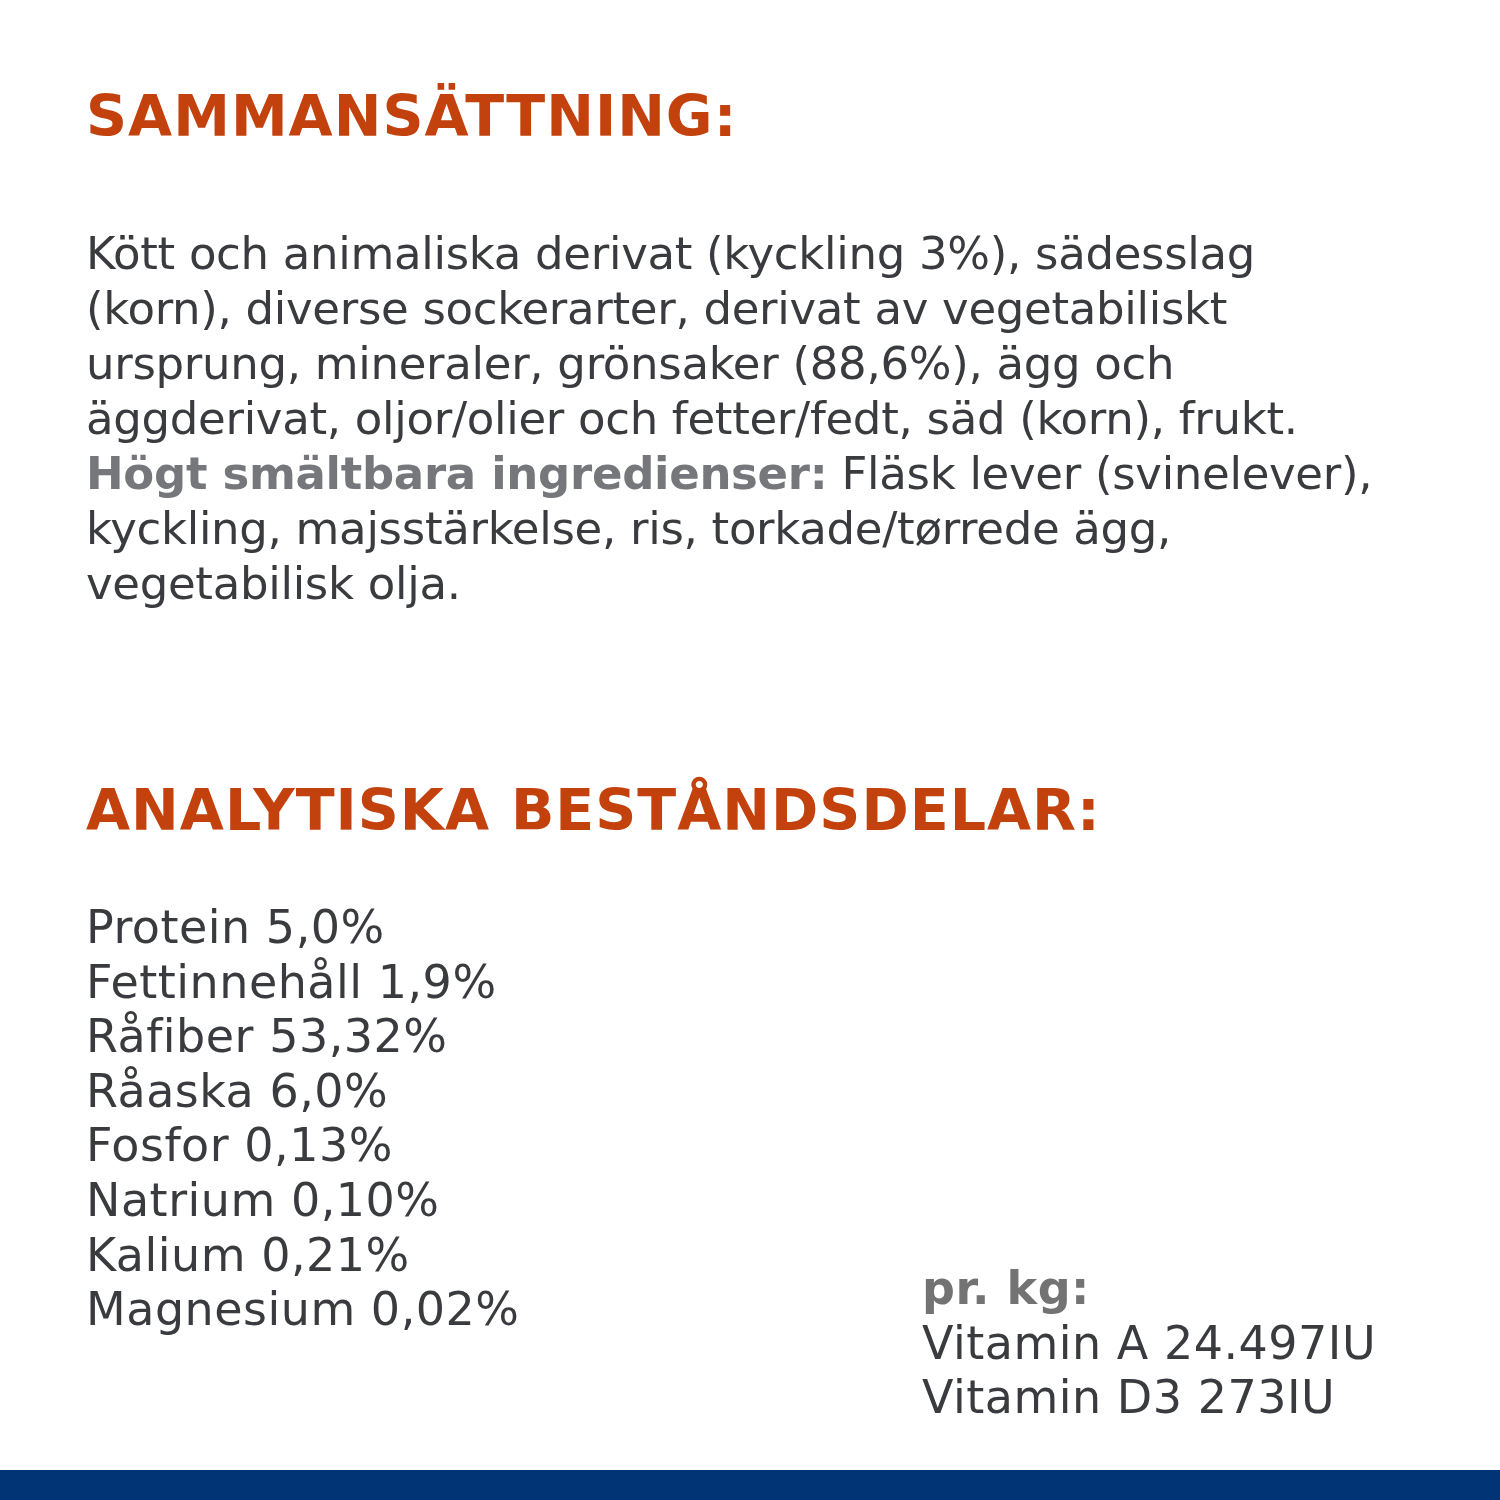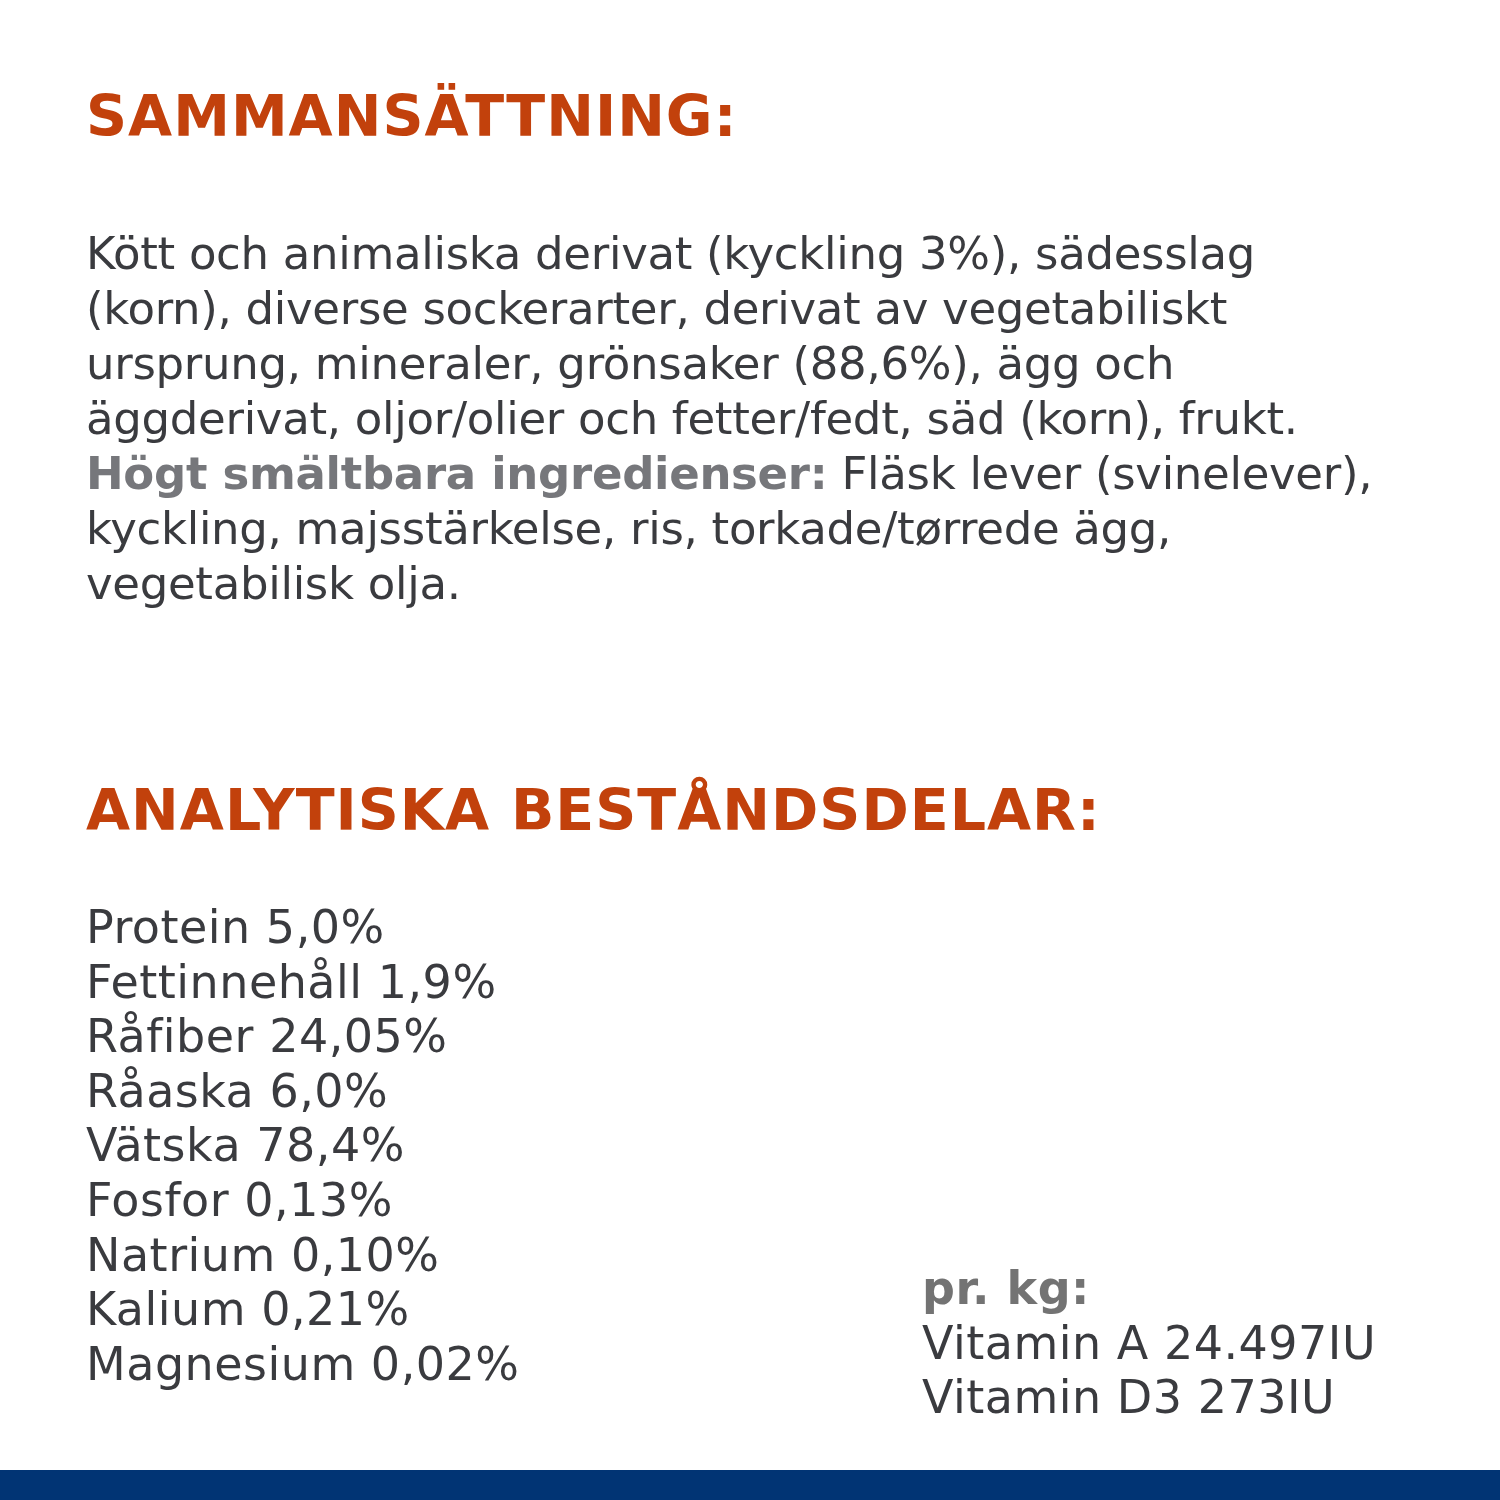--- a/index.html
+++ b/index.html
@@ -100,23 +100,22 @@
   <span class="line"><span class="bold-label">Högt smältbara ingredienser:</span><span> Fläsk lever (svinelever),</span></span>
   <span class="line">kyckling, majsstärkelse, ris, torkade/tørrede ägg,</span>
   <span class="line">vegetabilisk olja.</span>
 </div>
 
 <h1 class="heading" id="heading-analytical">ANALYTISKA BESTÅNDSDELAR:</h1>
 
 <ul class="analytics">
   <li>Protein 5,0%</li>
   <li>Fettinnehåll 1,9%</li>
-  <li>Råfiber 24,05%</li>
+  <li>Råfiber 53,32%</li>
   <li>Råaska 6,0%</li>
-  <li>Vätska 78,4%</li>
   <li>Fosfor 0,13%</li>
   <li>Natrium 0,10%</li>
   <li>Kalium 0,21%</li>
   <li>Magnesium 0,02%</li>
 </ul>
 
 <div class="vitamins">
   <span class="unit-label">pr. kg:</span>
   <ul>
     <li>Vitamin A 24.497IU</li>

